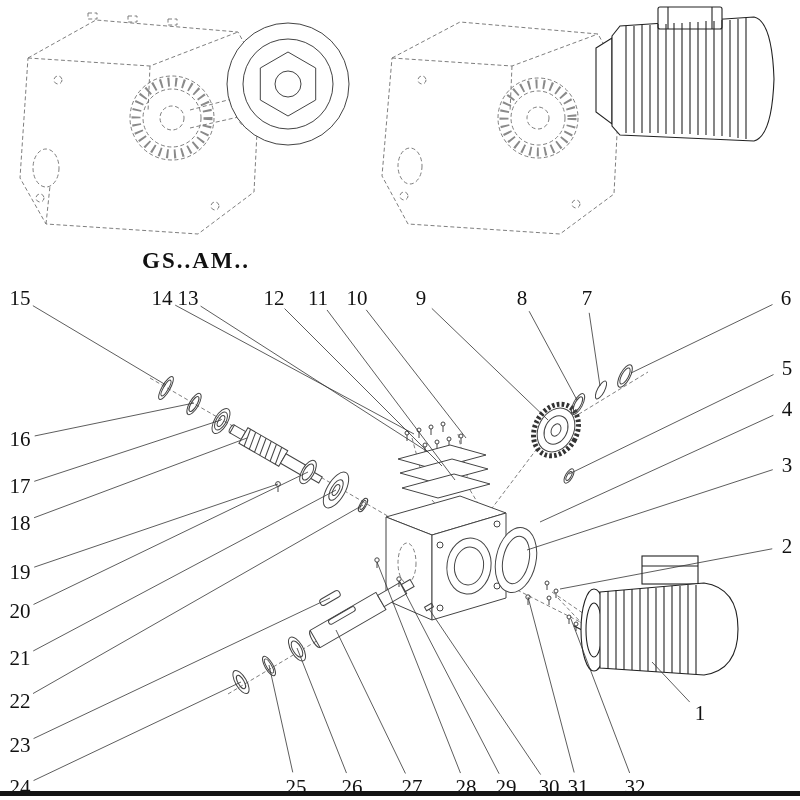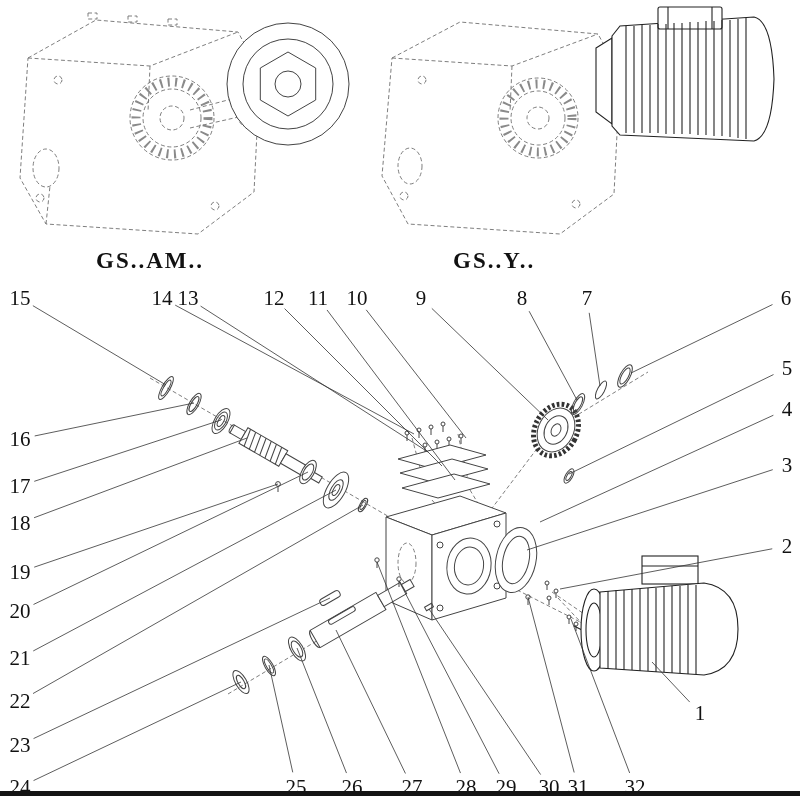--- a/index.html
+++ b/index.html
@@ -10,21 +10,21 @@
   #art .dash{stroke-dasharray:4 2.6;stroke:#6f6f6f;stroke-width:.9}
   #art .wfill{fill:#fff}
   #art .knurl{stroke:#8a8a8a;stroke-width:9;stroke-dasharray:2 5.5;fill:none}
   #art .teeth{stroke:#333;stroke-width:5;stroke-dasharray:2.6 2.2;fill:#fff}
   #art .motorline{stroke:#222;stroke-width:1.1}
   #art .leader{stroke:#333;stroke-width:.8}
   #art .ink-fill{fill:#141414;stroke:none}
   #art text.callout{font:21px "Liberation Serif",serif;fill:#111;
         text-anchor:middle;dominant-baseline:central;stroke:none}
   .variant-label{position:absolute;font-weight:700;font-size:23px;letter-spacing:2px;
-        color:#111;font-family:"Liberation Serif",serif}
+        color:#111;text-align:center;font-family:"Liberation Serif",serif}
 </style>
 </head>
 <body>
 
 <div class="canvas">
 
   <svg id="art" width="800" height="800" viewBox="0 0 800 800">
 
     <g>
       <path class="dash" d="M28,58 L96,20 L238,32 L260,72 L254,192 L198,234 L46,224 L20,178 Z"></path>
@@ -361,14 +361,13 @@
         <line x1="574.1826005108053" y1="772.4938819410603" x2="528" y2="597" class="leader"></line>
         <text x="578" y="787" class="callout">31</text>
         <line x1="629.6600700861202" y1="772.9826839760655" x2="571" y2="619" class="leader"></line>
         <text x="635" y="787" class="callout">32</text>
       </g>
 
     <rect class="ink-fill" x="0" y="791" width="800" height="5"></rect>
   </svg>
 
   <div class="variant-label" style="left:96px;top:248px;width:200px">GS..AM..</div>
-  <div class="variant-label" style="left:453px;top:248px;width:200px">GS..Y..</div>
 </div>
 
 </body></html>

